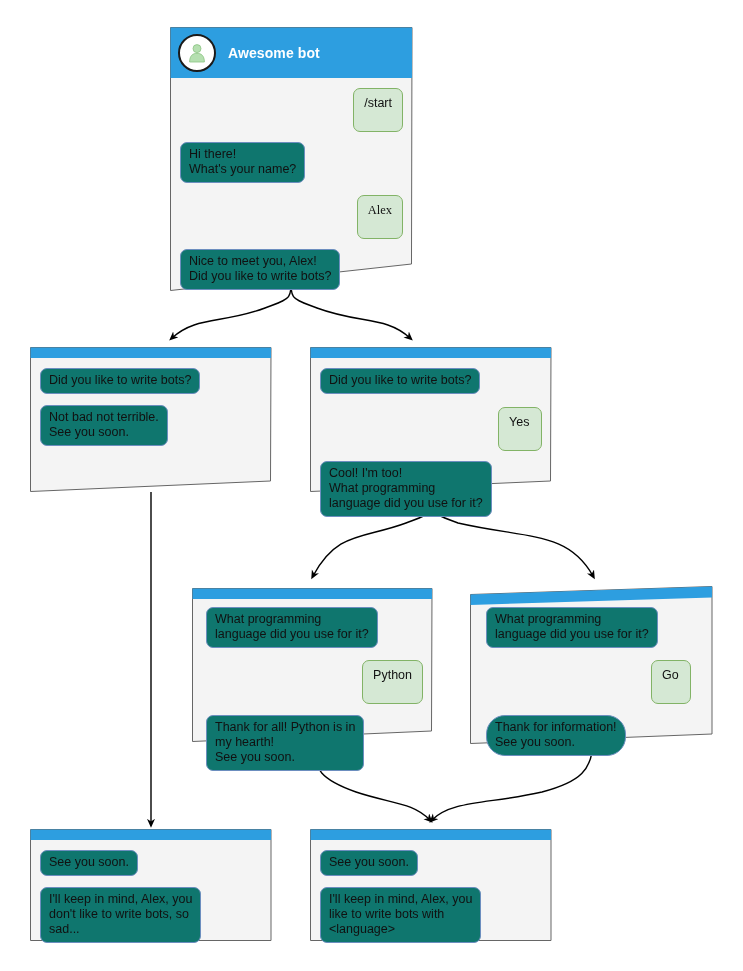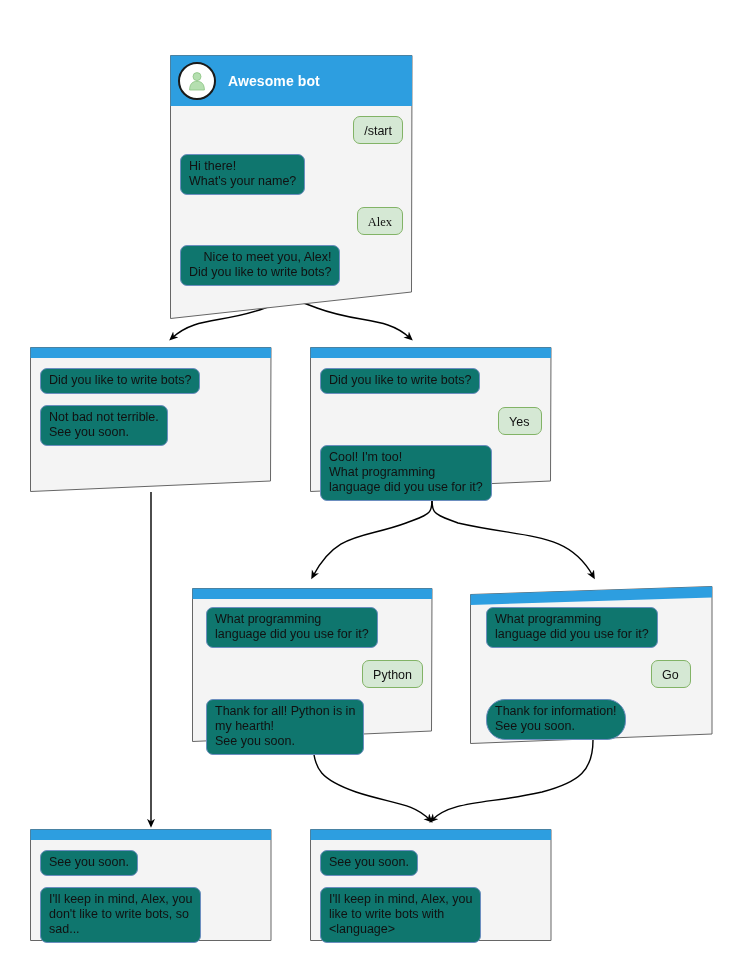--- a/index.html
+++ b/index.html
@@ -92,21 +92,21 @@
     white-space: pre-line;
     max-width: 80%;
   }
   .bubble.bot {
     background: #0f766e;
     border: 1px solid #6c8ebf;
   }
   .bubble.user {
     background: #d5e8d4;
     border: 1px solid #82b366;
-    padding: 7px 10px 4px 10px;
+    padding: 7px 10px 20px 10px;
   }
 </style>
 </head>
 <body>
 
 <div id="canvas">
 
   <svg id="edge-layer" width="743" height="971" viewBox="0 0 743 971">
     <defs>
       <marker id="arrow" markerWidth="10" markerHeight="10" refX="5.2" refY="4" orient="auto" markerUnits="userSpaceOnUse">
@@ -122,21 +122,21 @@
 
     <path d="M432,493 C432,515 432,513 458,523 C528,539 568,531 593,576" fill="none" stroke="#000000" stroke-width="1.4" marker-end="url(#arrow)"></path>
 
     <path d="M151,492 L151,824" fill="none" stroke="#000000" stroke-width="1.4" marker-end="url(#arrow)"></path>
 
     <path d="M313,742 C313,770 322,780 356,792 C392,804 412,802 430,820" fill="none" stroke="#000000" stroke-width="1.4" marker-end="url(#arrow)"></path>
 
     <path d="M593,740 C593,770 580,782 542,792 C490,804 452,800 432,820" fill="none" stroke="#000000" stroke-width="1.4" marker-end="url(#arrow)"></path>
   </svg>
 
-  <div class="node" style="left:170px; top:27px; width:243px; height:265px;margin-top:28px;">
+  <div class="node" style="left:170px; top:27px; width:243px; height:265px;">
     <div class="node-shell">
       <svg width="243" height="265" viewBox="0 0 243 265">
         <polygon points="0.5,0.5 242,0.5 241.5,237 0.5,263.5" fill="#f4f4f4" stroke="#666666" stroke-width="1"></polygon>
         <polygon points="0.5,0.5 242,0.5 242,51 0.5,51" fill="#2d9ee0" stroke="none"></polygon>
       </svg>
     </div>
     <div class="node-content">
       <div class="titlebar" style="height:51px;">
         <div class="avatar">
           <svg width="22" height="22" viewBox="0 0 22 22" aria-hidden="true">
@@ -151,21 +151,21 @@
           <div class="bubble user">/start</div>
         </div>
         <div class="row left" style="margin-top:6px;">
           <div class="bubble bot">Hi there!
 What's your name?</div>
         </div>
         <div class="row right" style="margin-top:12px;font-family:Liberation Serif, serif;">
           <div class="bubble user">Alex</div>
         </div>
         <div class="row left" style="margin-top:8px;">
-          <div class="bubble bot" style="max-width:92%;text-align:right;">Nice to meet you, Alex!
+          <div class="bubble bot" style="max-width:92%;">Nice to meet you, Alex!
 Did you like to write bots?</div>
         </div>
       </div>
     </div>
   </div>
 
   <div class="node" style="left:30px; top:347px; width:242px; height:146px;">
     <div class="node-shell">
       <svg width="242" height="146" viewBox="0 0 242 146">
         <polygon points="0.5,0.5 241,0.5 240.5,134 0.5,144.5" fill="#f4f4f4" stroke="#666666" stroke-width="1"></polygon>

